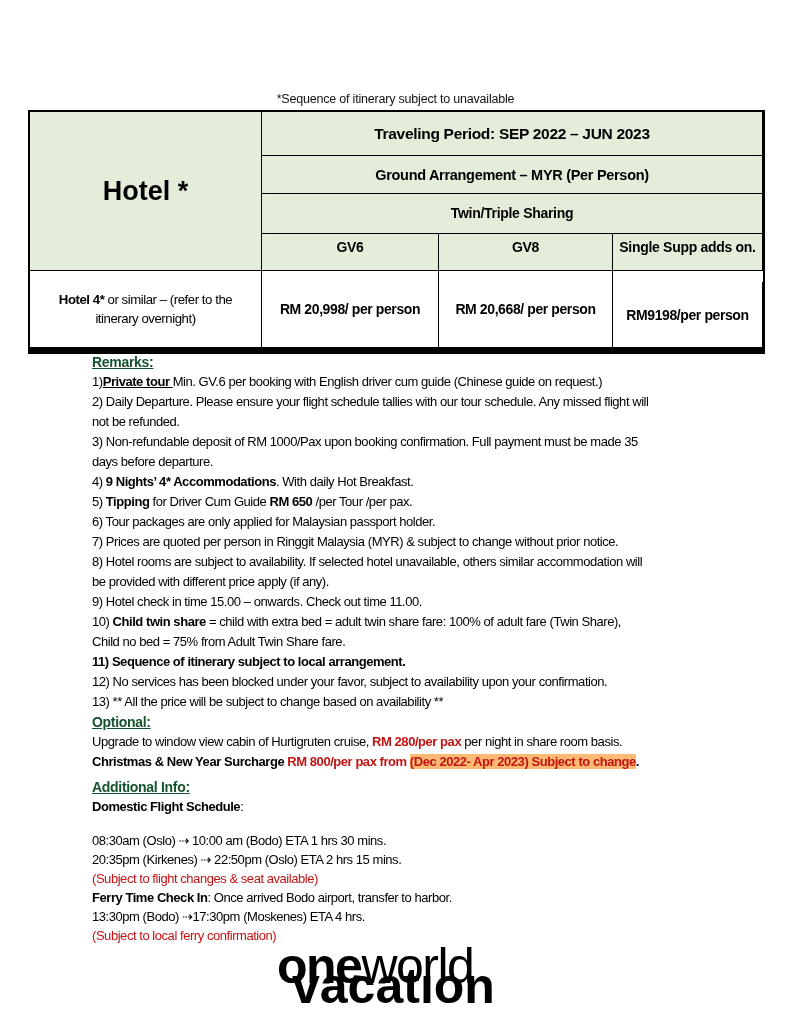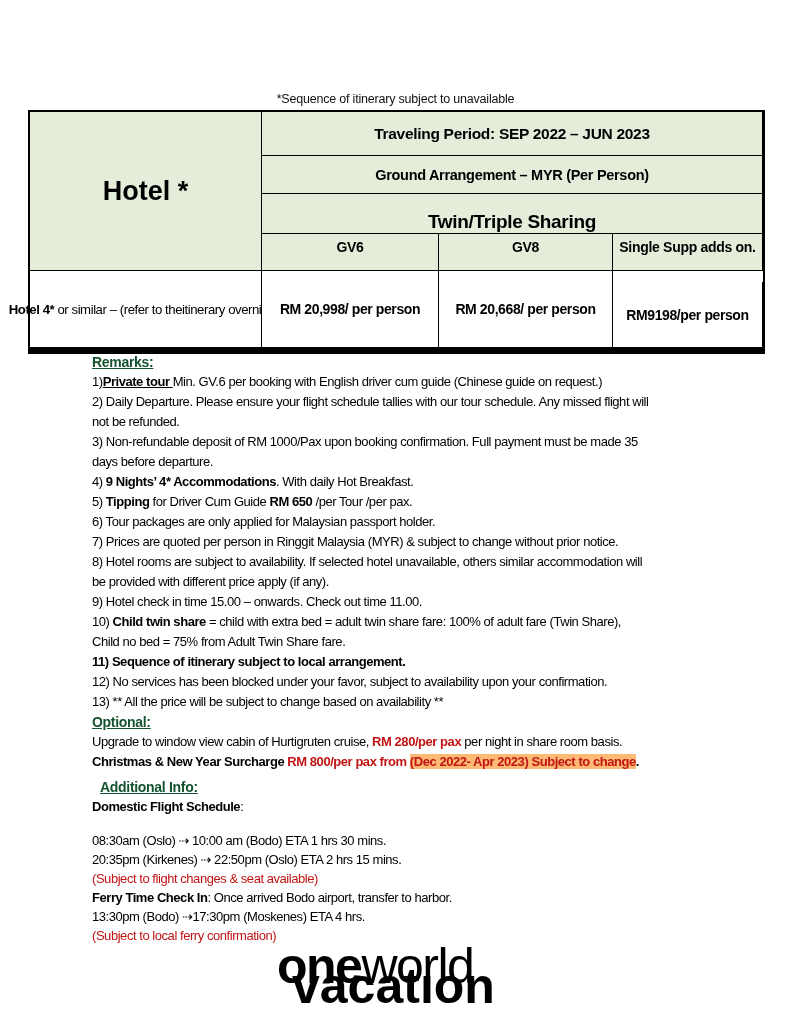--- a/index.html
+++ b/index.html
@@ -16,42 +16,42 @@
                grid-template-columns:232px 177px 174px 150px;
                grid-template-rows:44px 38px 40px 37px 77px;
                border:2px solid #000;}
   .cell{box-sizing:border-box;border-right:1.5px solid #000;border-bottom:1.5px solid #000;
         display:flex;align-items:center;justify-content:center;text-align:center;
         letter-spacing:-0.3px;}
   .green{background:#e4edda;}
   .c-hotel{grid-area:1/1/5/2;font-size:27px;font-weight:700;letter-spacing:0;}
   .c-period{grid-area:1/2/2/5;color:#000000;font-weight:700;font-size:15.5px;}
   .c-ground{grid-area:2/2/3/5;font-weight:700;font-size:14.5px;}
-  .c-sharing{grid-area:3/2/4/5;font-weight:700;font-size:19px;align-items:flex-end;padding-bottom:0;}
+  .c-sharing{grid-area:3/2/4/5;font-weight:700;font-size:14px;align-items:flex-end;padding-bottom:12px;}
   .c-gv6{grid-area:4/2/5/3;} .c-gv8{grid-area:4/3/5/4;} .c-single{grid-area:4/4/5/5;}
   .c-colhead{font-weight:700;font-size:14px;align-items:flex-start;padding-top:5px;}
-  .c-rowhotel{grid-area:5/1/6/2;background:#fff;font-size:13.2px;flex-direction:row;
+  .c-rowhotel{grid-area:5/1/6/2;background:#fff;font-size:13.2px;flex-direction:column;
               justify-content:center;letter-spacing:-0.45px;}
   .c-rowhotel .line{height:19px;line-height:19px;}
   .c-price{background:#fff;font-weight:700;font-size:14px;letter-spacing:-0.4px;}
   .p6{grid-area:5/2/6/3;} .p8{grid-area:5/3/6/4;} .ps{grid-area:5/4/6/5;margin-top:11px;}
   #thick-rule{position:absolute;left:28px;top:350px;width:737px;height:4px;background:#000;}
 
   
   #body-text{position:absolute;left:92px;top:352px;width:620px;font-size:13px;
              letter-spacing:-0.45px;}
   .line{height:20px;line-height:20px;white-space:pre;}
   .tight .line{height:19px;line-height:19px;}
   .sec-h{color:#14532d;font-weight:700;text-decoration:underline;font-size:14px;
          height:20px;line-height:20px;letter-spacing:-0.3px;}
   .b{font-weight:700;}
   .red{color:#c11414;}
   .u{text-decoration:underline;}
   .hl{background:#fdba74;}
-  #additional-section .sec-h{margin-top:5px;margin-left:8px;}
+  #additional-section .sec-h{margin-top:5px;}
 
   
   #logo1{position:absolute;left:277px;top:941px;font-size:50px;line-height:1;
          letter-spacing:-1.5px;white-space:pre;}
   #logo1 .lg-b{font-weight:700;}
   #logo2{position:absolute;left:292px;top:961px;font-size:50px;line-height:1;
          font-weight:700;letter-spacing:0;}
 </style>
 </head>
 <body>

